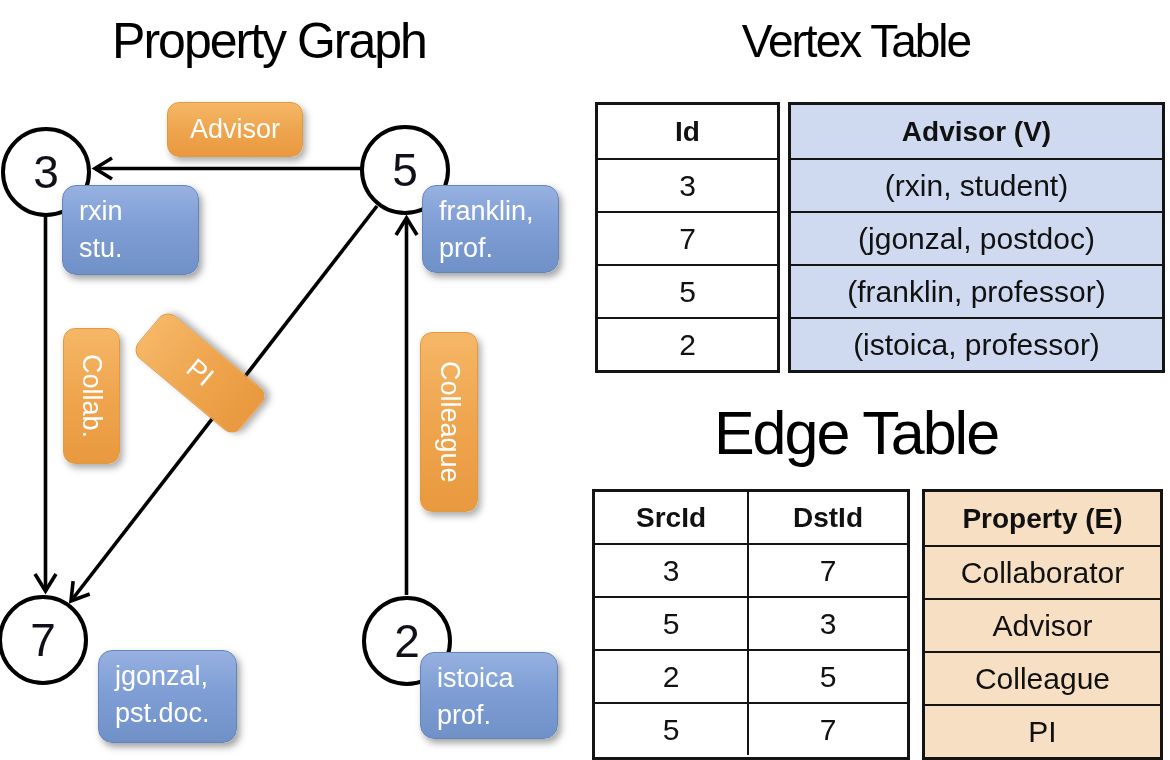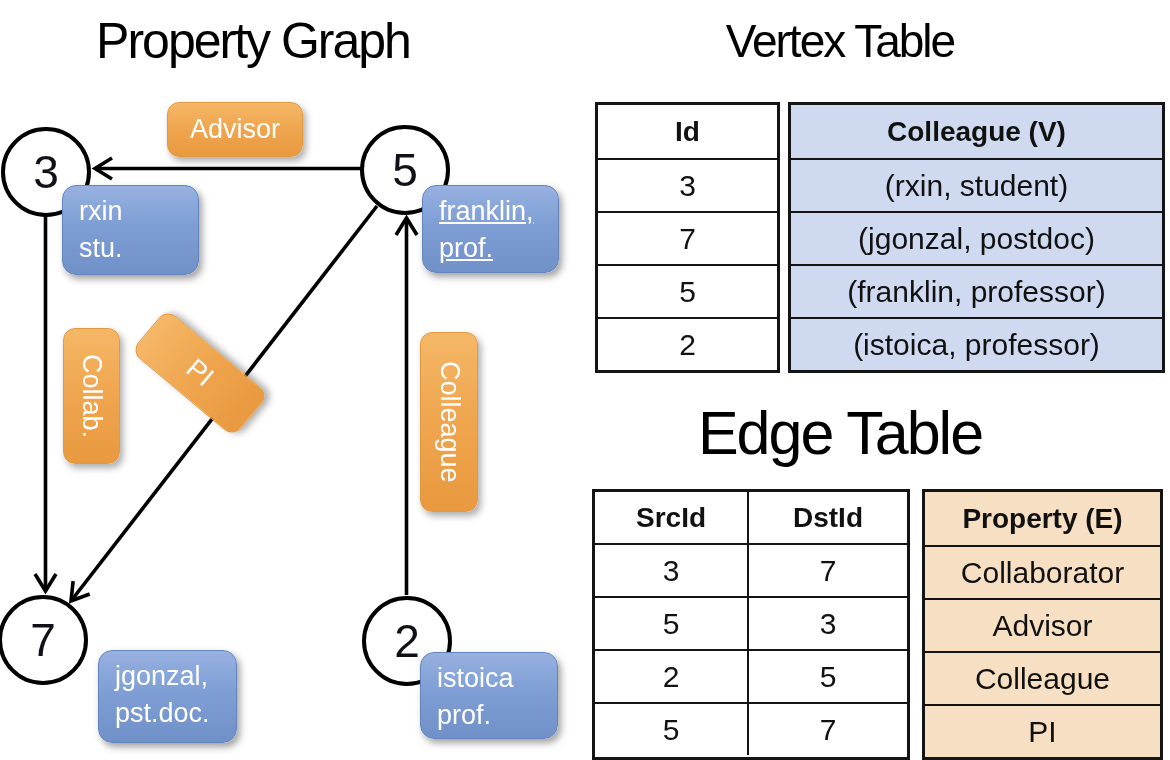--- a/index.html
+++ b/index.html
@@ -2,21 +2,21 @@
 <html><head>
 <meta charset="utf-8">
 <style>
   html,body{margin:0;padding:0;background:#fff;}
   body{width:1170px;height:760px;position:relative;overflow:hidden;
        font-family:"Liberation Sans",sans-serif;color:#111;}
   .stage{position:absolute;left:0;top:0;width:1170px;height:760px;}
 
   
   .big-title{position:absolute;text-align:center;font-size:50px;font-weight:400;
-             letter-spacing:-2px;color:#000;white-space:nowrap;}
+             letter-spacing:-2px;color:#000;white-space:nowrap;padding-left:16px;}
   #title-graph{left:0;top:12px;width:506px;}
   #title-vertex{left:585px;top:14px;width:510px;font-size:46px;}
   #title-edge{left:585px;top:398px;width:510px;font-size:61px;}
 
   
   #edges-svg{position:absolute;left:0;top:0;width:570px;height:760px;overflow:visible;z-index:1;}
 
   
   .node{position:absolute;width:90px;height:90px;box-sizing:border-box;
         border:4px solid #000;border-radius:50%;background:#fff;
@@ -26,21 +26,21 @@
   #node-5{left:360px;top:125px;}
   #node-7{left:-2px;top:595px;}
   #node-2{left:362px;top:596px;}
 
   
   .vbox{position:absolute;box-sizing:border-box;border-radius:14px;z-index:3;
         background:linear-gradient(180deg,#97b1e0 0%,#7e9ed5 45%,#7090c8 100%);
         border:1px solid #6484bc;box-shadow:3px 4px 7px rgba(70,70,70,0.5);
         color:#fff;font-size:27px;line-height:37px;padding:7px 6px 12px 16px;}
   #vbox-rxin{left:62px;top:185px;width:137px;height:90px;}
-  #vbox-franklin{left:422px;top:185px;width:137px;height:88px;text-decoration:underline;}
+  #vbox-franklin{left:422px;top:185px;width:137px;height:88px;}
   #vbox-jgonzal{left:62px;top:650px;width:139px;height:93px;margin-left:36px;}
   #vbox-istoica{left:420px;top:652px;width:138px;height:87px;}
 
   
   .ebox{position:absolute;box-sizing:border-box;border-radius:12px;z-index:3;
         background:linear-gradient(180deg,#f5b767 0%,#efa54e 50%,#e9993f 100%);
         border:1px solid #e09a42;box-shadow:3px 4px 7px rgba(70,70,70,0.45);
         color:#fff;font-size:27px;display:flex;align-items:center;justify-content:center;}
   #ebox-advisor{left:167px;top:102px;width:136px;height:55px;}
   #ebox-collab{left:63px;top:328px;width:57px;height:136px;}
@@ -138,21 +138,21 @@
 
   <div id="vtable" class="tblwrap">
     <div id="vt-id" class="subtbl">
       <div class="cell hdr">Id</div>
       <div class="cell">3</div>
       <div class="cell">7</div>
       <div class="cell">5</div>
       <div class="cell">2</div>
     </div>
     <div id="vt-prop" class="subtbl">
-      <div class="cell hdr">Colleague (V)</div>
+      <div class="cell hdr">Advisor (V)</div>
       <div class="cell">(rxin, student)</div>
       <div class="cell">(jgonzal, postdoc)</div>
       <div class="cell">(franklin, professor)</div>
       <div class="cell">(istoica, professor)</div>
     </div>
   </div>
 
   <div id="etable" class="tblwrap">
     <div id="et-ids" class="subtbl">
       <div class="row">

